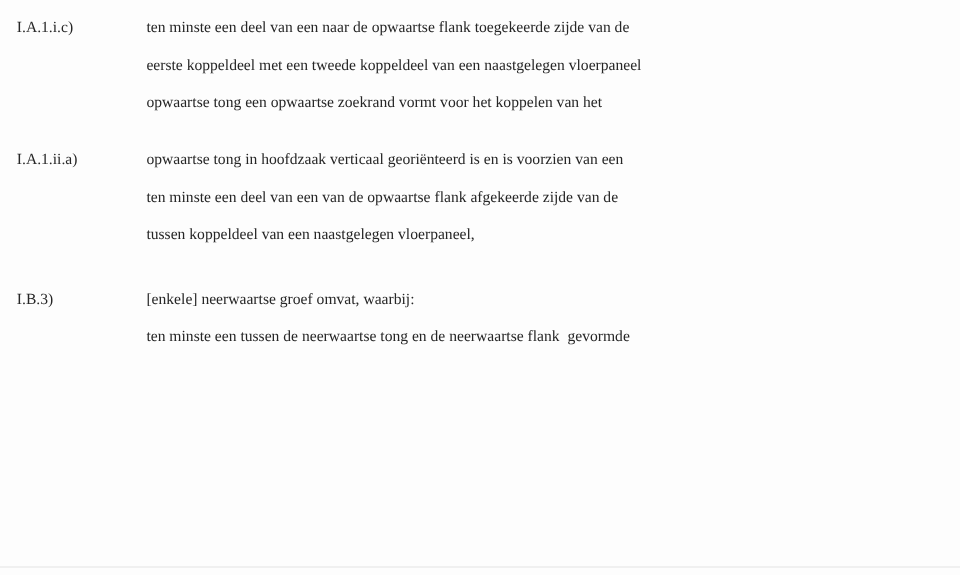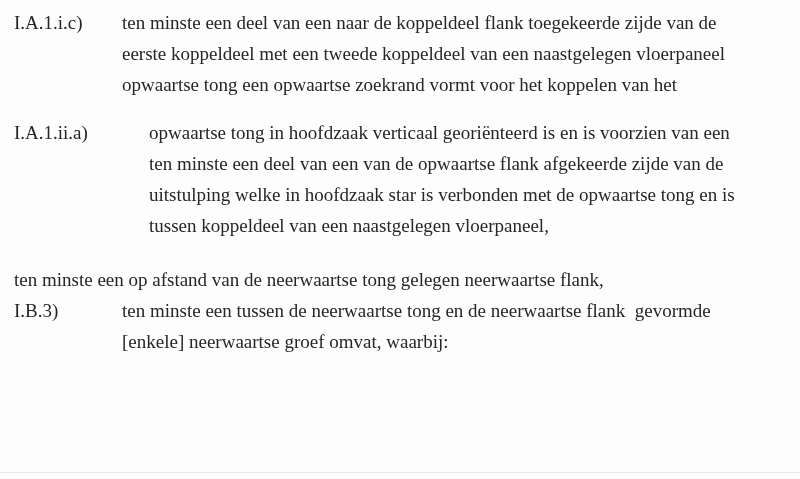--- a/index.html
+++ b/index.html
@@ -10,21 +10,21 @@
     overflow: hidden;
     background: #fdfdfd;
   }
   .page {
     position: relative;
     width: 800px;
     height: 479px;
     box-sizing: border-box;
     padding: 7px 0 0 14px;
     font-family: "Liberation Serif", "DejaVu Serif", serif;
-    font-size: 19px;
+    font-size: 13px;
     color: #262626;
     background: #fdfdfd;
   }
   .clause {
     display: flex;
     align-items: flex-start;
   }
   .clause-label {
     width: 108px;
     flex: 0 0 108px;
@@ -33,64 +33,62 @@
   }
   .clause-body {
     flex: 1 1 auto;
   }
   .text-line {
     line-height: 31px;
     white-space: pre; 
   }
   
   .clause.gap-medium { margin-bottom: 17px; }
-  .clause.gap-large  { margin-bottom: 23px; gap: 27px; }
+  .clause.gap-large  { margin-bottom: 23px; }
   .clause.gap-none   { margin-bottom: 0; }
   .bottom-hairline {
     position: absolute;
     left: 0;
     top: 472px;
     width: 800px;
     height: 1px;
     background: #e8e8e8;
   }
 </style>
 </head>
 <body>
 
 <div class="page">
 
   <section class="clause gap-medium">
     <div class="clause-label">I.A.1.i.c)</div>
     <div class="clause-body">
-      <div class="text-line">ten minste een deel van een naar de koppeldeel flank toegekeerde zijde van de</div>
+      <div class="text-line">ten minste een deel van een naar de opwaartse flank toegekeerde zijde van de</div>
       <div class="text-line">eerste koppeldeel met een tweede koppeldeel van een naastgelegen vloerpaneel</div>
       <div class="text-line">opwaartse tong een opwaartse zoekrand vormt voor het koppelen van het</div>
     </div>
   </section>
 
   <section class="clause gap-large">
     <div class="clause-label">I.A.1.ii.a)</div>
     <div class="clause-body">
       <div class="text-line">opwaartse tong in hoofdzaak verticaal georiënteerd is en is voorzien van een</div>
       <div class="text-line">ten minste een deel van een van de opwaartse flank afgekeerde zijde van de</div>
-      <div class="text-line">uitstulping welke in hoofdzaak star is verbonden met de opwaartse tong en is</div>
       <div class="text-line">tussen koppeldeel van een naastgelegen vloerpaneel,</div>
     </div>
   </section>
 
 
   <section class="clause gap-none">
     <div class="clause-body">
-      <div class="text-line">ten minste een op afstand van de neerwaartse tong gelegen neerwaartse flank,</div>
     </div>
   </section>
 
   <section class="clause gap-none">
     <div class="clause-label">I.B.3)</div>
     <div class="clause-body">
+      <div class="text-line">[enkele] neerwaartse groef omvat, waarbij:</div>
       <div class="text-line">ten minste een tussen de neerwaartse tong en de neerwaartse flank  gevormde</div>
-      <div class="text-line">[enkele] neerwaartse groef omvat, waarbij:</div>
     </div>
   </section>
 
   <div class="bottom-hairline"></div>
 </div>
 
 </body></html>

